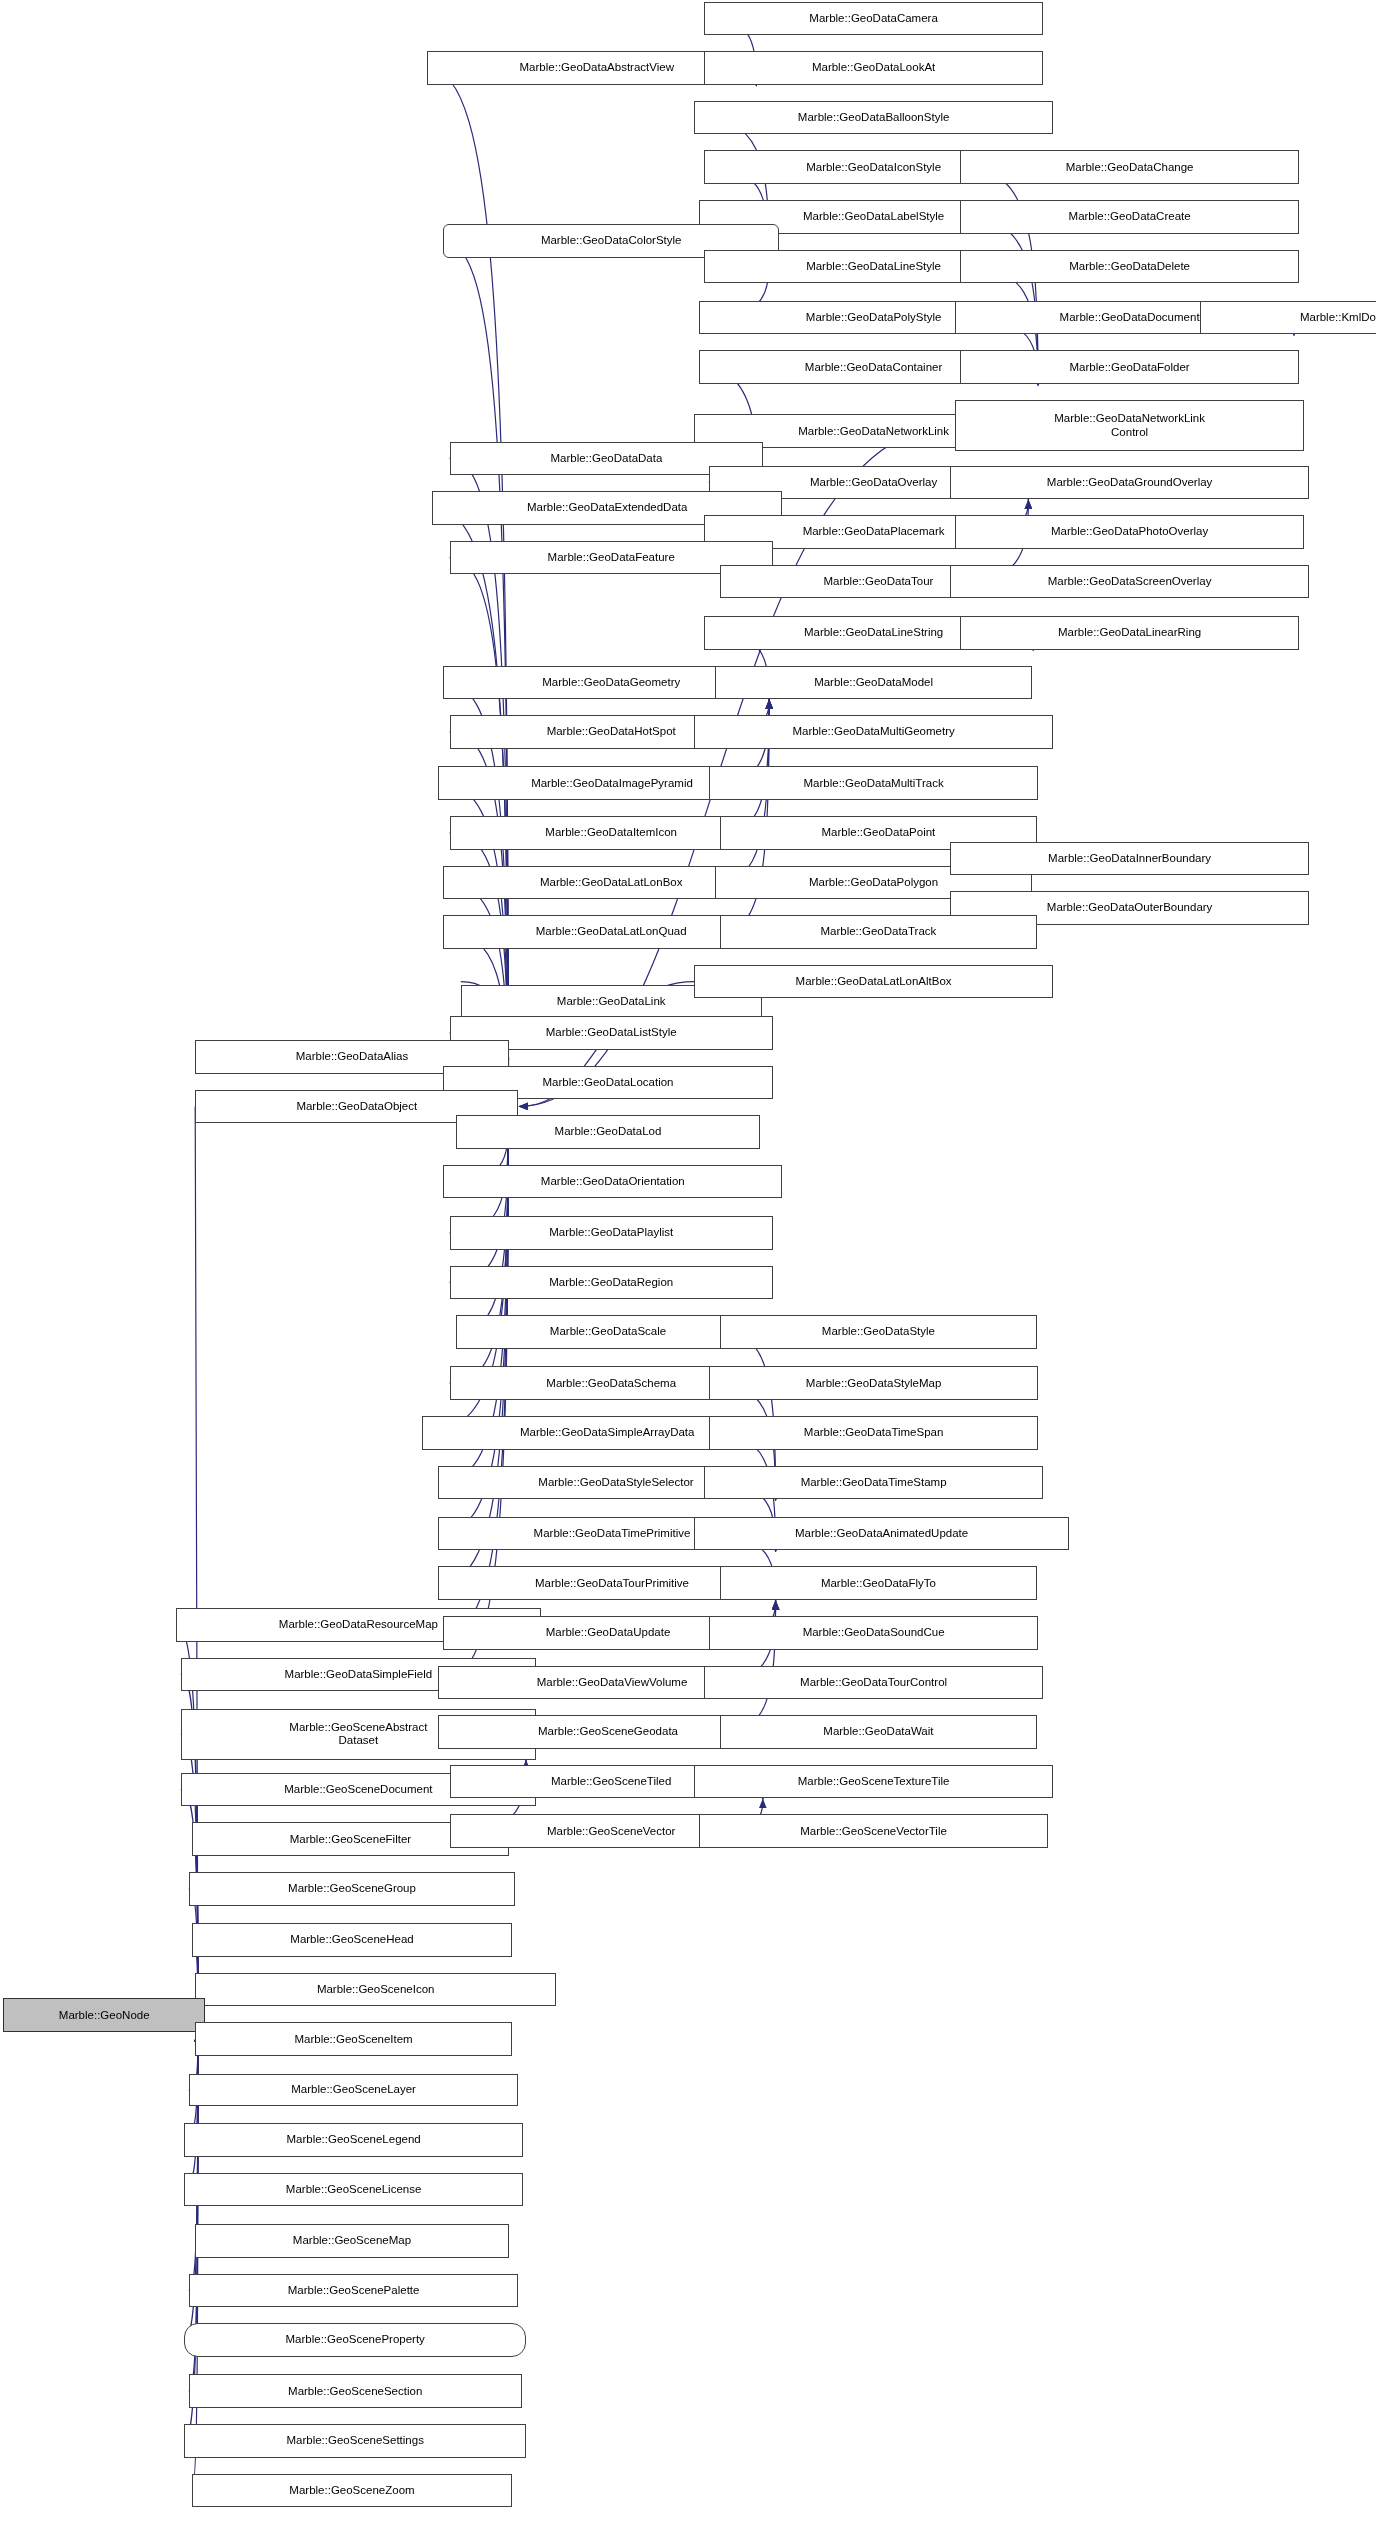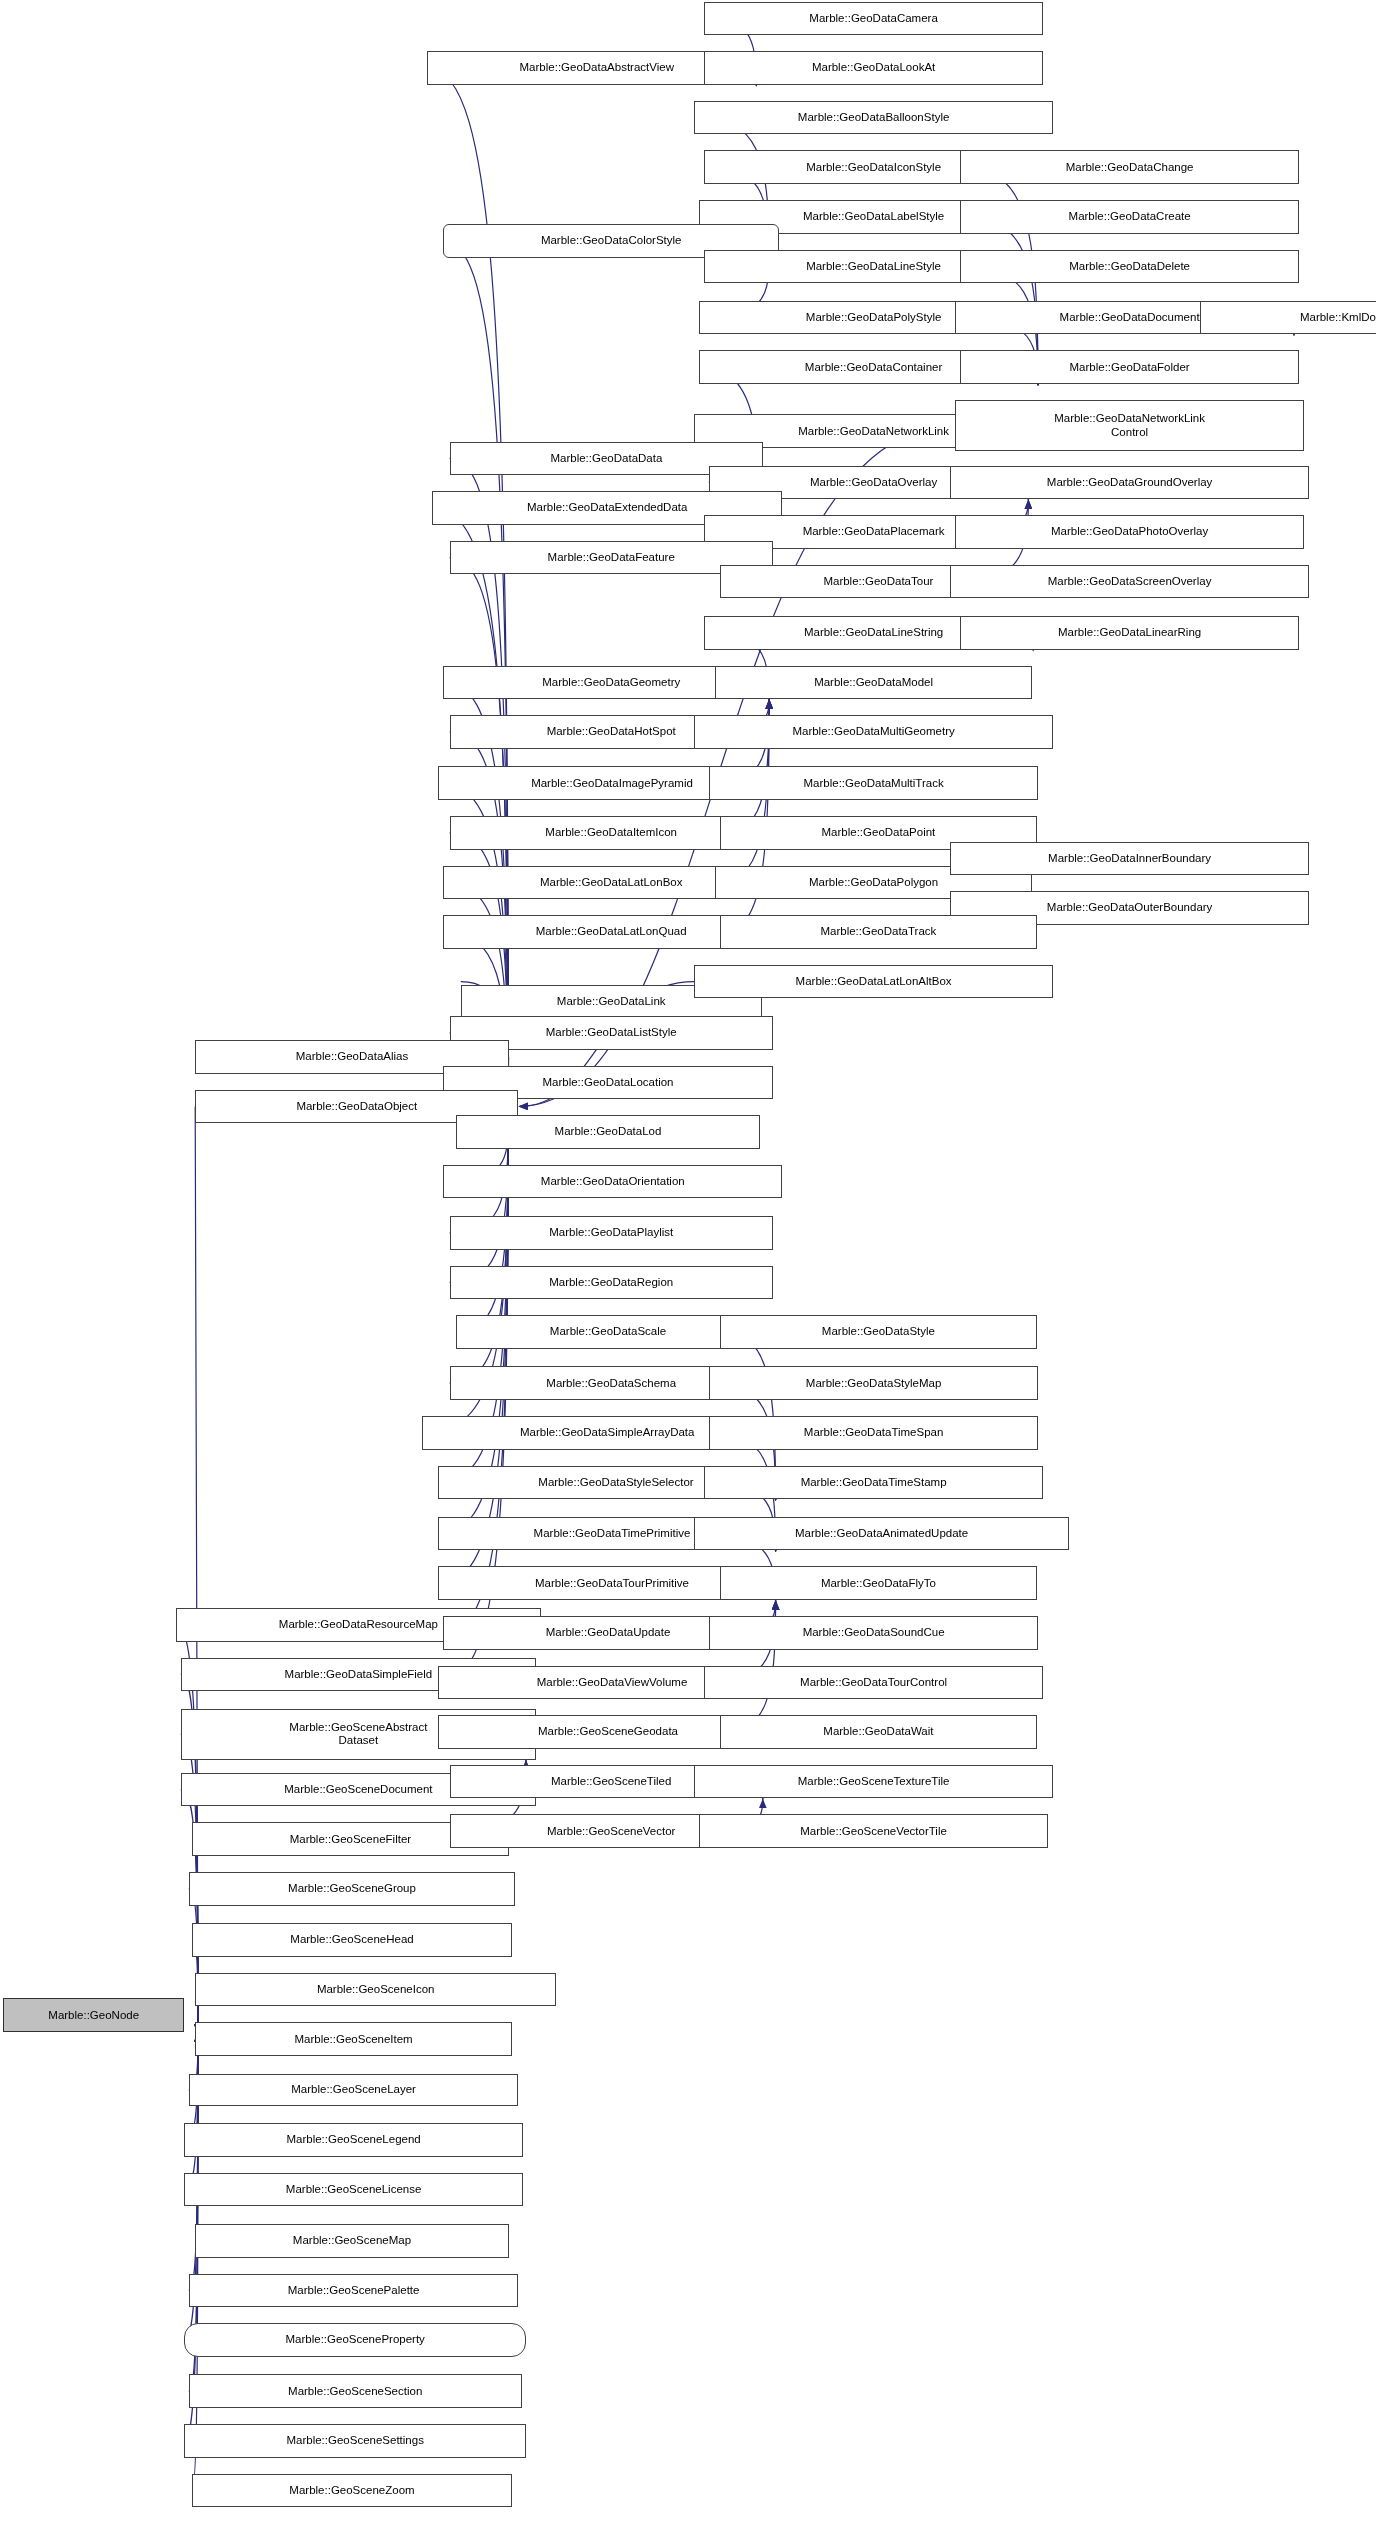--- a/index.html
+++ b/index.html
@@ -229,21 +229,21 @@
       <div class="node" style="left: 720px; top: 1715.2px; width: 316.8px; height: 33.6px;">Marble::GeoDataWait</div>
       <div class="node" style="left: 180.8px; top: 1772.8px; width: 355.2px; height: 33.6px;">Marble::GeoSceneDocument</div>
       <div class="node" style="left: 449.6px; top: 1764.8px; width: 323.2px; height: 33.6px;">Marble::GeoSceneTiled</div>
       <div class="node" style="left: 694.4px; top: 1764.8px; width: 358.4px; height: 33.6px;">Marble::GeoSceneTextureTile</div>
       <div class="node" style="left: 192px; top: 1822.4px; width: 316.8px; height: 33.6px;">Marble::GeoSceneFilter</div>
       <div class="node" style="left: 449.6px; top: 1814.4px; width: 323.2px; height: 33.6px;">Marble::GeoSceneVector</div>
       <div class="node" style="left: 699.2px; top: 1814.4px; width: 348.8px; height: 33.6px;">Marble::GeoSceneVectorTile</div>
       <div class="node" style="left: 188.8px; top: 1872px; width: 326.4px; height: 33.6px;">Marble::GeoSceneGroup</div>
       <div class="node" style="left: 192px; top: 1923.2px; width: 320px; height: 33.6px;">Marble::GeoSceneHead</div>
       <div class="node" style="left: 195.2px; top: 1972.8px; width: 361px; height: 33.6px;">Marble::GeoSceneIcon</div>
-      <div class="node root" style="left: 3.2px; top: 1998.4px; width: 181px; height: 33.6px;">Marble::GeoNode</div>
+      <div class="node root" style="left: 3.2px; top: 1998.4px; width: 202px; height: 33.6px;">Marble::GeoNode</div>
       <div class="node" style="left: 195.2px; top: 2022.4px; width: 316.8px; height: 33.6px;">Marble::GeoSceneItem</div>
       <div class="node" style="left: 188.8px; top: 2073.6px; width: 329.6px; height: 32px;">Marble::GeoSceneLayer</div>
       <div class="node" style="left: 184px; top: 2123.2px; width: 339.2px; height: 33.6px;">Marble::GeoSceneLegend</div>
       <div class="node" style="left: 184px; top: 2172.8px; width: 339.2px; height: 33.6px;">Marble::GeoSceneLicense</div>
       <div class="node" style="left: 195.2px; top: 2224px; width: 313.6px; height: 33.6px;">Marble::GeoSceneMap</div>
       <div class="node" style="left: 188.8px; top: 2273.6px; width: 329.6px; height: 33.6px;">Marble::GeoScenePalette</div>
       <div class="node" style="left: 184px; top: 2323.2px; width: 342.4px; height: 33.6px; border-radius: 14px;">Marble::GeoSceneProperty</div>
       <div class="node" style="left: 188.8px; top: 2374.4px; width: 332.8px; height: 33.6px;">Marble::GeoSceneSection</div>
       <div class="node" style="left: 184px; top: 2424px; width: 342.4px; height: 33.6px;">Marble::GeoSceneSettings</div>
       <div class="node" style="left: 192px; top: 2473.6px; width: 320px; height: 33.6px;">Marble::GeoSceneZoom</div>

